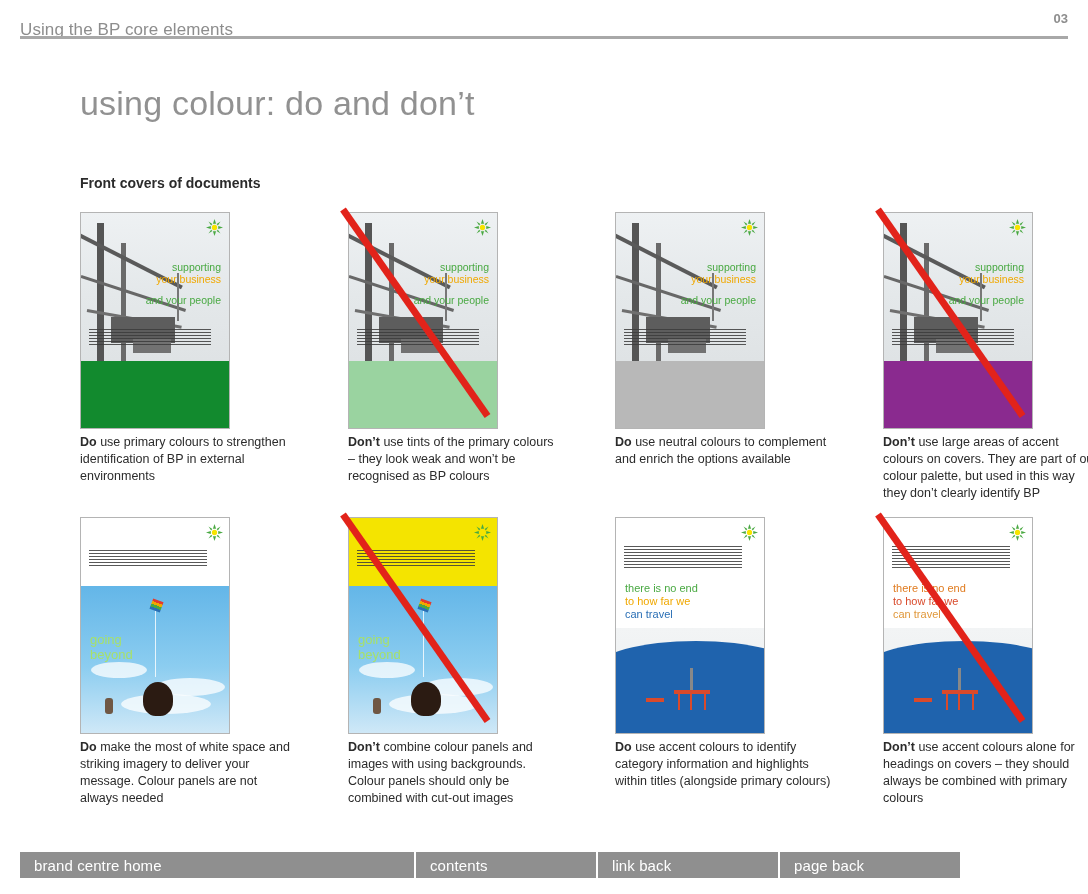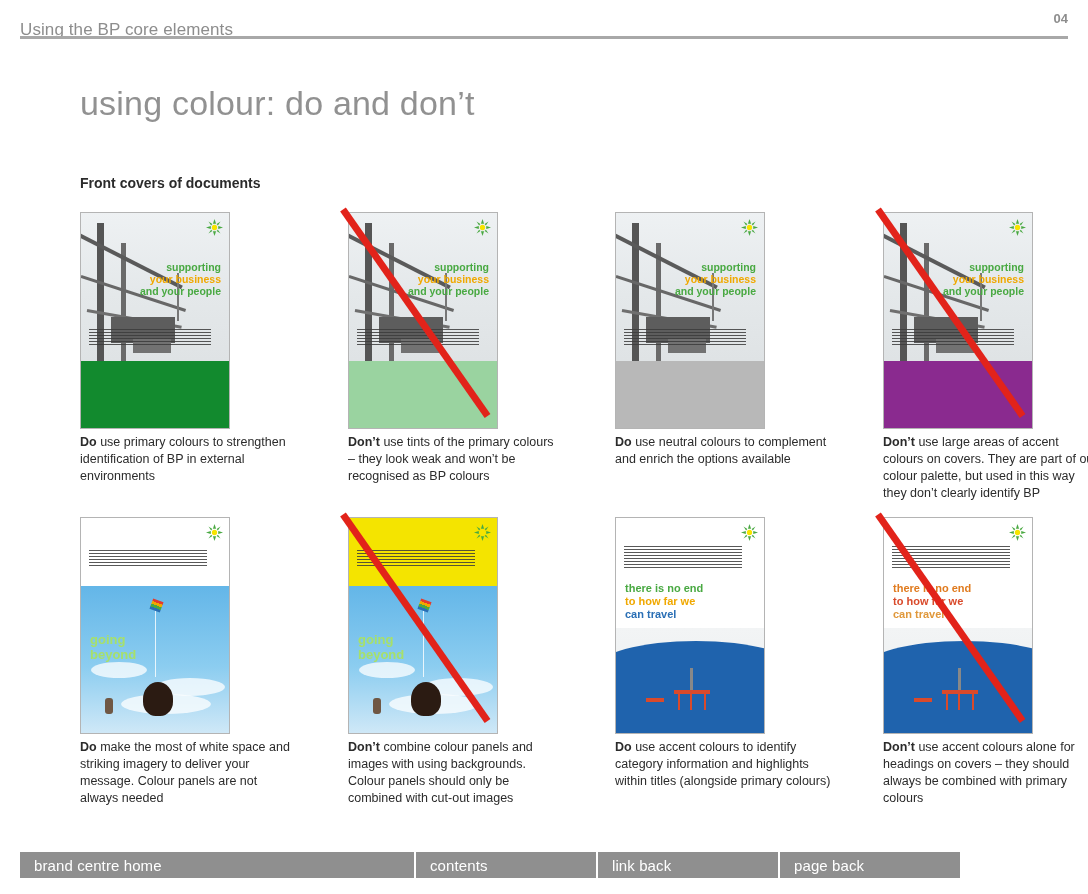--- a/index.html
+++ b/index.html
@@ -144,21 +144,21 @@
   .cover-words {
     position: absolute;
     right: 8px;
     top: 48px;
     text-align: right;
     font-size: 10.5px;
     line-height: 12px;
   }
   .cover-words .w1 { color: #49a942; }
   .cover-words .w2 { color: #f0a800; }
-  .cover-words .w3 { color: #49a942; }
+  .cover-words .w3 { color: #49a942; margin-top: 9px; }
 
   .logo {
     position: absolute;
     right: 6px;
     top: 6px;
     width: 17px;
     height: 17px;
   }
 
   .textblock {
@@ -278,21 +278,21 @@
     position: absolute;
     background: #e2231a;
     height: 7px;
     width: 252px;
     transform-origin: left center;
     transform: rotate(55deg);
     left: -5px;
     top: -6px;
     z-index: 5;
   }
-  .cell-wrap { position: relative; font-weight: bold; }
+  .cell-wrap { position: relative; }
 
   
   .footer {
     position: absolute;
     left: 20px;
     bottom: 16px;
     width: 1048px;
     height: 26px;
     display: flex;
     gap: 2px;
@@ -310,21 +310,21 @@
   .fb-contents { width: 166px; }
   .fb-linkback { width: 166px; }
   .fb-pageback { width: 166px; }
   .fb-nextpage { width: 164px; }
 </style>
 </head>
 <body>
 
 <div class="header">
   <div class="header-title">Using the BP core elements</div>
-  <div class="header-page">04</div>
+  <div class="header-page">03</div>
 </div>
 <div class="header-rule"></div>
 
 <div class="page-title">using colour: do and don’t</div>
 <div class="section-label">Front covers of documents</div>
 
 <div class="grid">
 
   <div class="cell" style="left:0px; top:0px;">
     <div class="cell-wrap">

